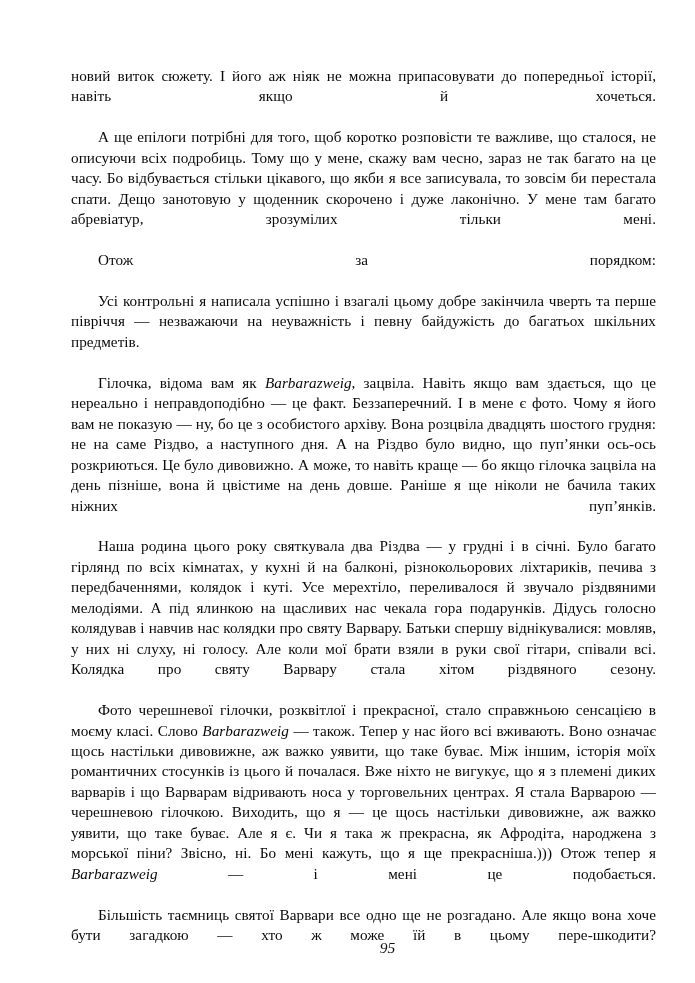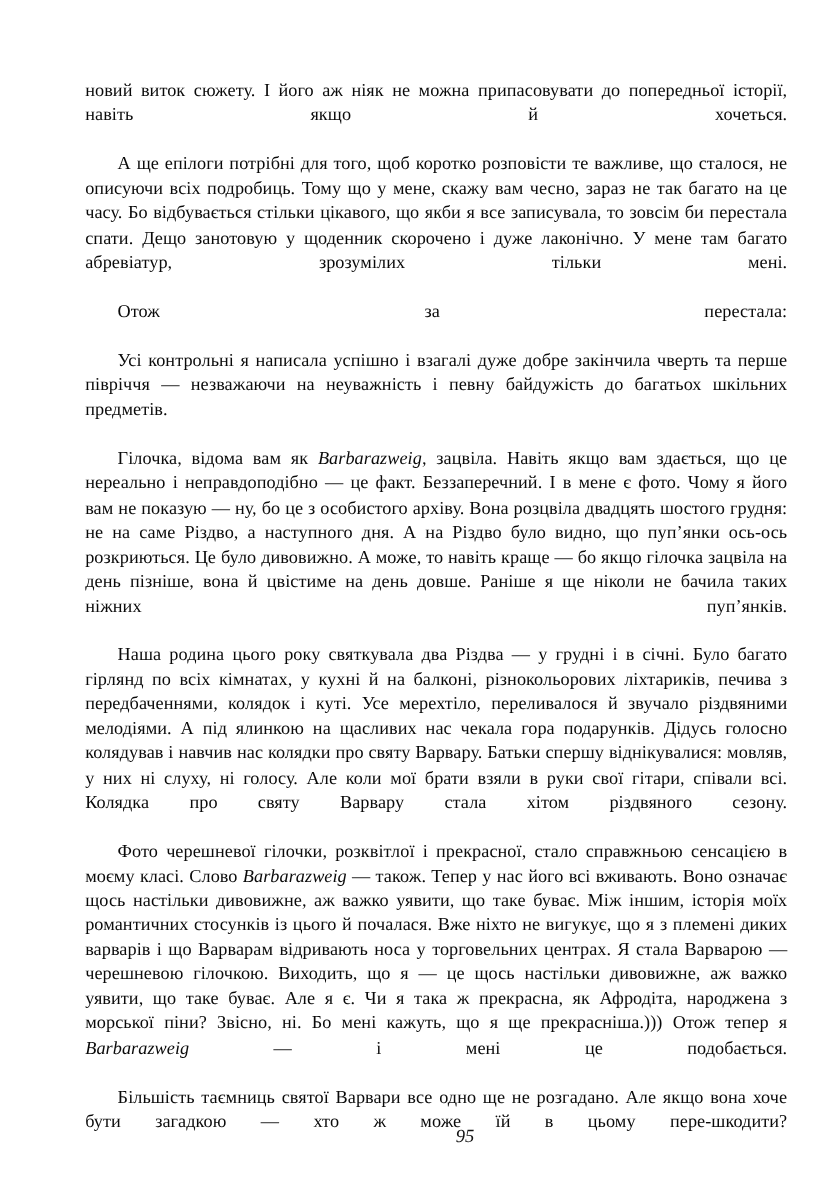--- a/index.html
+++ b/index.html
@@ -77,22 +77,22 @@
   }
 </style>
 </head>
 <body>
 
 <div id="page">
 
   <div id="text-body">
       <p class="para no-indent">новий виток сюжету. І його аж ніяк не можна припасовувати до попередньої історії, навіть якщо й хочеться.</p>
       <p class="para">А ще епілоги потрібні для того, щоб коротко розповісти те важливе, що сталося, не описуючи всіх подробиць. Тому що у мене, скажу вам чесно, зараз не так багато на це часу. Бо відбувається стільки цікавого, що якби я все записувала, то зовсім би перестала спати. Дещо занотовую у щоденник скорочено і дуже лаконічно. У мене там багато абревіатур, зрозумілих тільки мені.</p>
-      <p class="para">Отож за перестала:</p>
-      <p class="para">Усі контрольні я написала успішно і взагалі дуже добре закінчила чверть та перше півріччя — незважаючи на неуважність і певну байдужість до багатьох шкільних предметів.</p>
+      <p class="para">Отож за порядком:</p>
+      <p class="para">Усі контрольні я написала успішно і взагалі цьому добре закінчила чверть та перше півріччя — незважаючи на неуважність і певну байдужість до багатьох шкільних предметів.</p>
       <p class="para">Гілочка, відома вам як <i class="foreign">Barbarazweig</i>, зацвіла. Навіть якщо вам здається, що це нереально і неправдоподібно — це факт. Беззаперечний. І в мене є фото. Чому я його вам не показую — ну, бо це з особистого архіву. Вона розцвіла двадцять шостого грудня: не на саме Різдво, а наступного дня. А на Різдво було видно, що пуп’янки ось-ось розкриються. Це було дивовижно. А може, то навіть краще — бо якщо гілочка зацвіла на день пізніше, вона й цвістиме на день довше. Раніше я ще ніколи не бачила таких ніжних пуп’янків.</p>
       <p class="para">Наша родина цього року святкувала два Різдва — у грудні і в січні. Було багато гірлянд по всіх кімнатах, у кухні й на балконі, різнокольорових ліхтариків, печива з передбаченнями, колядок і куті. Усе мерехтіло, переливалося й звучало різдвяними мелодіями. А під ялинкою на щасливих нас чекала гора подарунків. Дідусь голосно колядував і навчив нас колядки про святу Варвару. Батьки спершу віднікувалися: мовляв, у них ні слуху, ні голосу. Але коли мої брати взяли в руки свої гітари, співали всі. Колядка про святу Варвару стала хітом різдвяного сезону.</p>
       <p class="para">Фото черешневої гілочки, розквітлої і прекрасної, стало справжньою сенсацією в моєму класі. Слово <i class="foreign">Barbarazweig</i> — також. Тепер у нас його всі вживають. Воно означає щось настільки дивовижне, аж важко уявити, що таке буває. Між іншим, історія моїх романтичних стосунків із цього й почалася. Вже ніхто не вигукує, що я з племені диких варварів і що Варварам відривають носа у торговельних центрах. Я стала Варварою — черешневою гілочкою. Виходить, що я — це щось настільки дивовижне, аж важко уявити, що таке буває. Але я є. Чи я така ж прекрасна, як Афродіта, народжена з морської піни? Звісно, ні. Бо мені кажуть, що я ще прекрасніша.))) Отож тепер я <i class="foreign">Barbarazweig</i> — і мені це подобається.</p>
       <p class="para">Більшість таємниць святої Варвари все одно ще не розгадано. Але якщо вона хоче бути загадкою — хто ж може їй в цьому пере-шкодити?</p>
     </div>
 
   <div id="page-number">95</div>
 
 </div>
 

